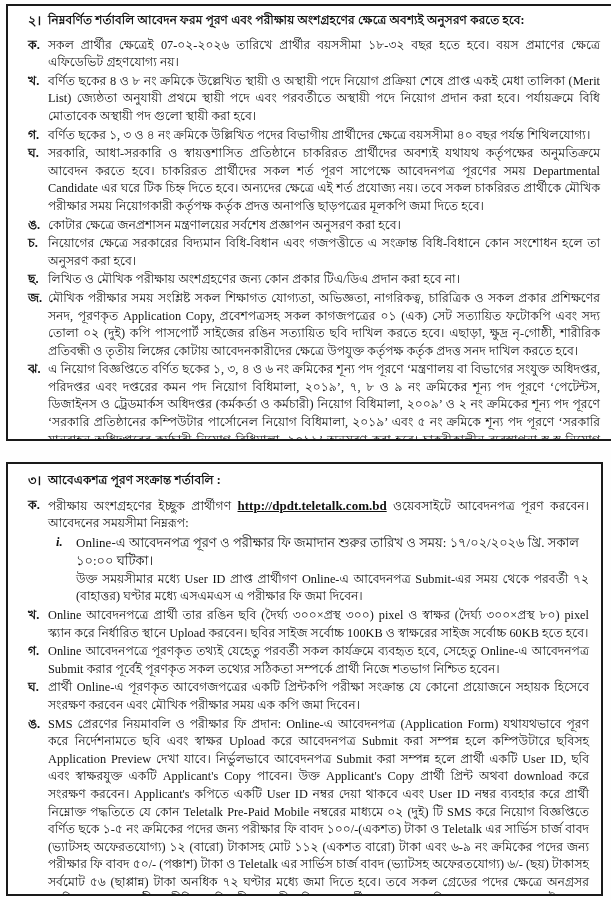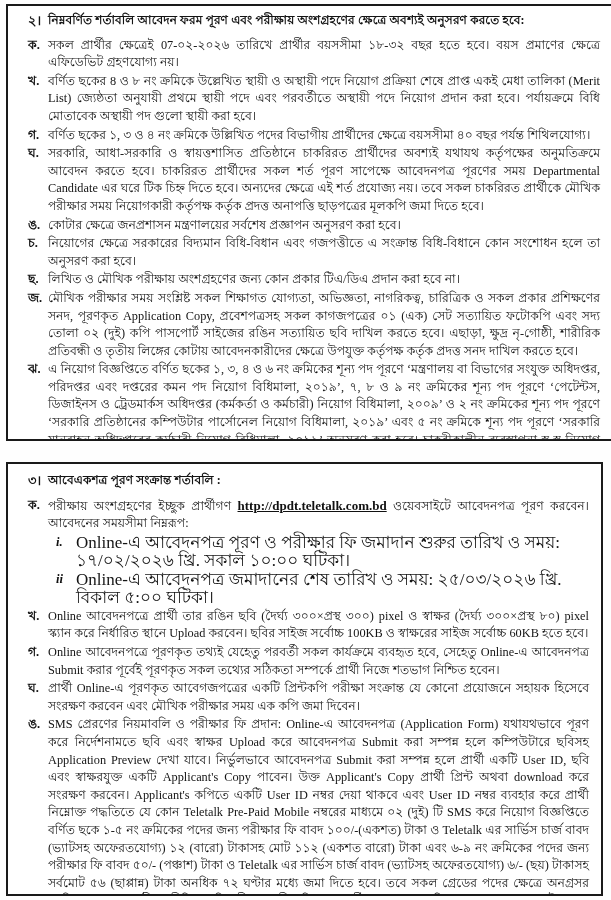--- a/index.html
+++ b/index.html
@@ -77,21 +77,21 @@
     flex: 1 1 auto;
     font-size: 12.3px;
     line-height: 17.6px;
     text-align: justify;
     text-justify: inter-word;
     color: #141414;
     padding-right: 2px;
     word-spacing: 0.1px;
   }
   .body-text.sub {
-    font-size: 17px;
+    font-size: 13px;
     line-height: 18px;
     text-align: left;
   }
 
   
   .row.heading .marker {
     font-size: 13px;
     font-weight: 700;
   }
   .row.heading .body-text {
@@ -184,25 +184,25 @@
     <div class="row tight">
       <div class="marker">ক.</div>
       <div class="body-text"><span>পরীক্ষায় অংশগ্রহণের ইচ্ছুক প্রার্থীগণ </span><a class="url" href="#">http://dpdt.teletalk.com.bd</a><span> ওয়েবসাইটে আবেদনপত্র পূরণ করবেন। আবেদনের সময়সীমা নিম্নরূপ:</span></div>
     </div>
 
     <div class="row tight">
       <div class="marker sub">i.</div>
       <div class="body-text sub">Online-এ আবেদনপত্র পূরণ ও পরীক্ষার ফি জমাদান শুরুর তারিখ ও সময়: ১৭/০২/২০২৬ খ্রি. সকাল ১০:০০ ঘটিকা।</div>
     </div>
 
-    <div class="row tight">
-      <div class="marker sub">ii</div>
-      <div class="body-text sub">Online-এ আবেদনপত্র জমাদানের শেষ তারিখ ও সময়: ২৫/০৩/২০২৬ খ্রি. বিকাল ৫:০০ ঘটিকা।</div>
-    </div>
-
+
+    <div class="row tight">
+      <div class="marker sub"></div>
+      <div class="body-text">উক্ত সময়সীমার মধ্যে User ID প্রাপ্ত প্রার্থীগণ Online-এ আবেদনপত্র Submit-এর সময় থেকে পরবর্তী ৭২ (বাহাত্তর) ঘণ্টার মধ্যে এসএমএস এ পরীক্ষার ফি জমা দিবেন।</div>
+    </div>
 
     <div class="row tight">
       <div class="marker">খ.</div>
       <div class="body-text">Online আবেদনপত্রে প্রার্থী তার রঙিন ছবি (দৈর্ঘ্য ৩০০×প্রস্থ ৩০০) pixel ও স্বাক্ষর (দৈর্ঘ্য ৩০০×প্রস্থ ৮০) pixel স্ক্যান করে নির্ধারিত স্থানে Upload করবেন। ছবির সাইজ সর্বোচ্চ 100KB ও স্বাক্ষরের সাইজ সর্বোচ্চ 60KB হতে হবে।</div>
     </div>
 
     <div class="row tight">
       <div class="marker">গ.</div>
       <div class="body-text">Online আবেদনপত্রে পূরণকৃত তথ্যই যেহেতু পরবর্তী সকল কার্যক্রমে ব্যবহৃত হবে, সেহেতু Online-এ আবেদনপত্র Submit করার পূর্বেই পূরণকৃত সকল তথ্যের সঠিকতা সম্পর্কে প্রার্থী নিজে শতভাগ নিশ্চিত হবেন।</div>
     </div>

